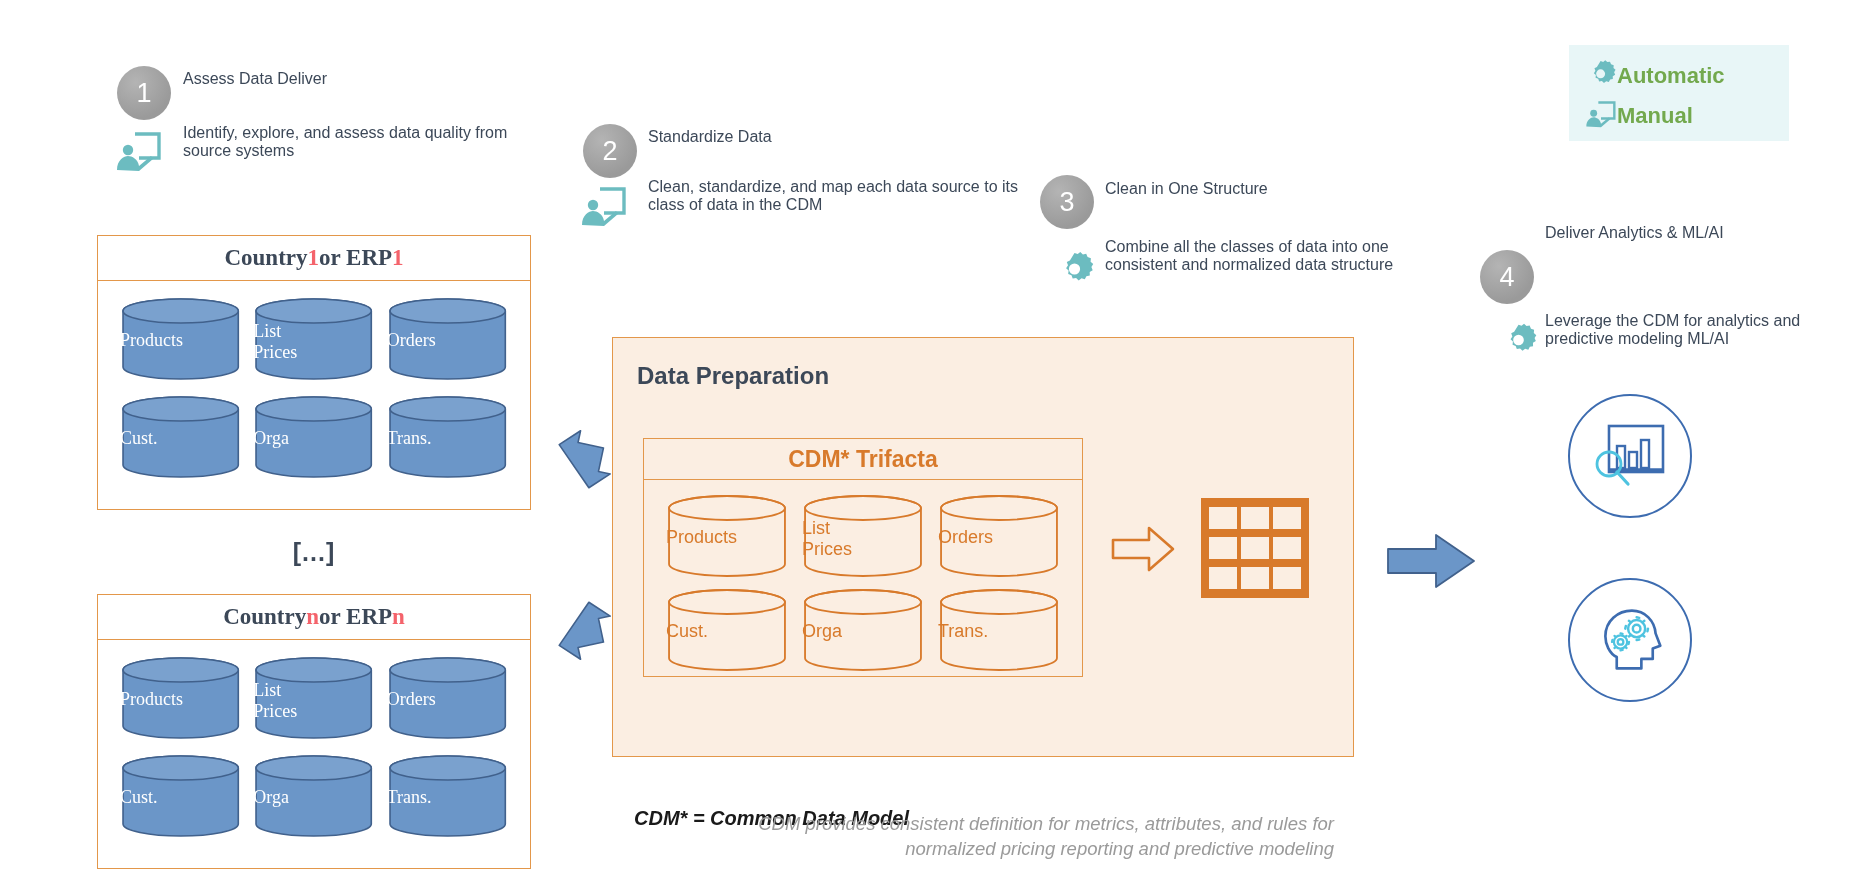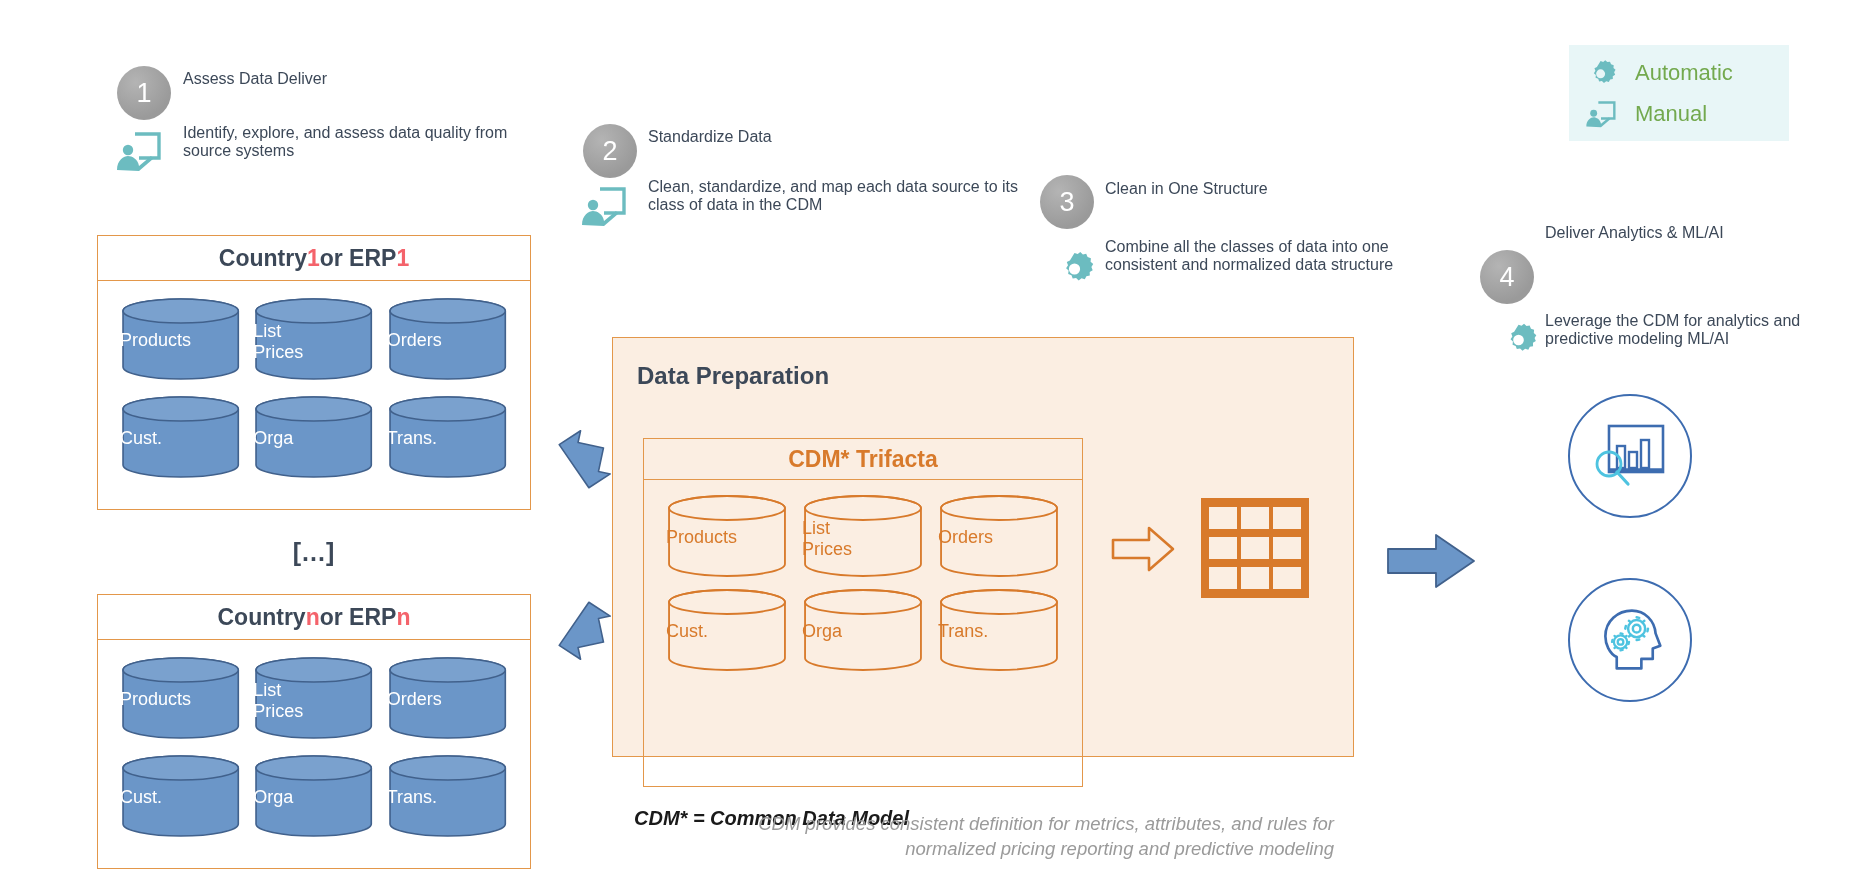--- a/index.html
+++ b/index.html
@@ -18,26 +18,26 @@
     display:flex;align-items:center;justify-content:center;
     box-sizing:border-box;
   }
 
   
   .legend{
     background:#e8f6f7;box-sizing:border-box;
     padding:12px 22px 12px 16px;
     display:flex;flex-direction:column;gap:10px;
   }
-  .legend-row{display:flex;align-items:center;gap:18px;}
+  .legend-row{display:flex;align-items:flex-end;font-weight:bold;}
   .legend-label{color:#73a94e;font-size:22px;}
 
   
   .src-box{
-    border:1.6px solid #e3974a;box-sizing:border-box;background:#ffffff;
+    border:1.6px solid #e3974a;box-sizing:border-box;background:#ffffff;font-family:Liberation Serif, serif;
   }
   .src-head{
     height:44px;border-bottom:1.6px solid #e3974a;
     display:flex;align-items:center;justify-content:center;
     font-size:23px;font-weight:bold;color:#3c4858;
   }
   .src-head .hl{color:#f4636b;}
   .src-grid{
     display:grid;grid-template-columns:repeat(3,1fr);
     row-gap:14px;column-gap:12px;
@@ -288,21 +288,21 @@
 </div>
 <div class="abs" style="left:548px;top:590px;width:72px;height:72px;">
   <svg viewBox="0 0 72 72" width="72" height="72" aria-hidden="true">
     <path d="M8 56 L26 74 L26 62 L52 62 L52 38 L64 38 L46 20 Z" transform="rotate(-12 36 47) translate(2 -6)" fill="#6b96c8" stroke="#41618c" stroke-width="1.6" stroke-linejoin="round"></path>
   </svg>
 </div>
 
 <div class="abs prep" style="left:612px;top:337px;width:742px;height:420px;">
   <div class="abs prep-title" style="left:24px;top:24px;">Data Preparation</div>
 
-  <div class="abs cdm-box" style="left:30px;top:100px;width:440px;height:349px;">
+  <div class="abs cdm-box" style="left:30px;top:100px;width:440px;height:239px;">
     <div class="cdm-head">CDM* Trifacta</div>
     <div class="cdm-grid">
       <div class="cyl orange">
         <svg viewBox="0 0 120 84" preserveAspectRatio="none">
             <path d="M3 14 a57 12 0 0 1 114 0 v56 a57 12 0 0 1 -114 0 z" fill="none" stroke="#d87a2b" stroke-width="1.8"></path>
             <ellipse cx="60" cy="14" rx="57" ry="12" fill="none" stroke="#d87a2b" stroke-width="1.8"></ellipse>
           </svg>
         <div class="cyl-label">Products</div>
       </div>
       <div class="cyl orange">

